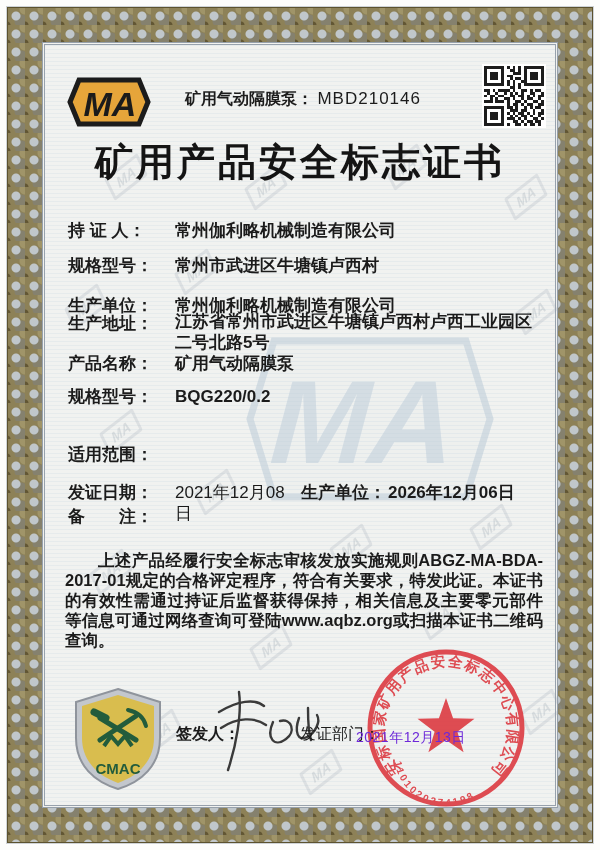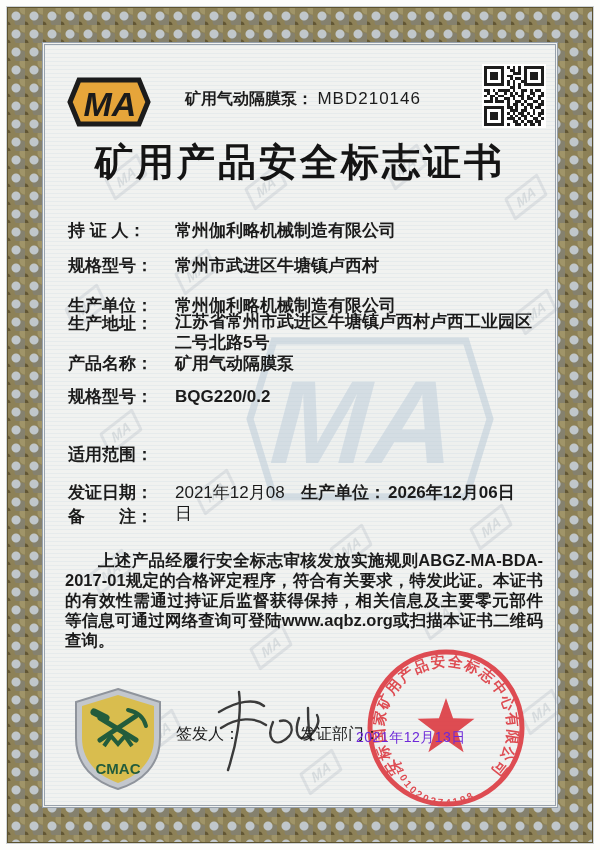--- a/index.html
+++ b/index.html
@@ -45,21 +45,21 @@
   .r4{top:268px}.r4 .val{margin-top:-2px;}
   .r5{top:308px}.r6{top:341px}.r7{top:373px}.r8{top:399px}
   .rdate{top:437px}.rremark{top:461px}
   .rdate .v1{width:126px;flex:none;font-weight:400;}
   .rdate .lbl2{width:87px;flex:none;font-weight:bold;}
   .rdate .v2{flex:none;font-weight:600;}
   .statement{position:absolute;left:20px;top:505px;width:478px;font-size:16.5px;
       font-weight:700;color:#1b1b1b;line-height:20px;text-indent:2em;text-align:justify;}
   
   .shield{position:absolute;left:25px;top:641px;}
-  .signer{position:absolute;left:131px;top:679px;font-size:16px;font-weight:normal;color:#1b1b1b;}
+  .signer{position:absolute;left:131px;top:679px;font-size:16px;font-weight:bold;color:#1b1b1b;}
   .signature{position:absolute;left:166px;top:641px;z-index:4;}
   .dept{position:absolute;left:255px;top:679px;font-size:16px;font-weight:normal;color:#1b1b1b;z-index:4;}
   .stamp{position:absolute;left:319px;top:601px;z-index:3;opacity:.92;}
   .stampdate{position:absolute;left:311px;top:684px;font-size:14px;color:#6d28d9;z-index:5;letter-spacing:.5px;}
 </style>
 </head>
 <body>
 
 <div class="page">
   <div class="frame"></div>

